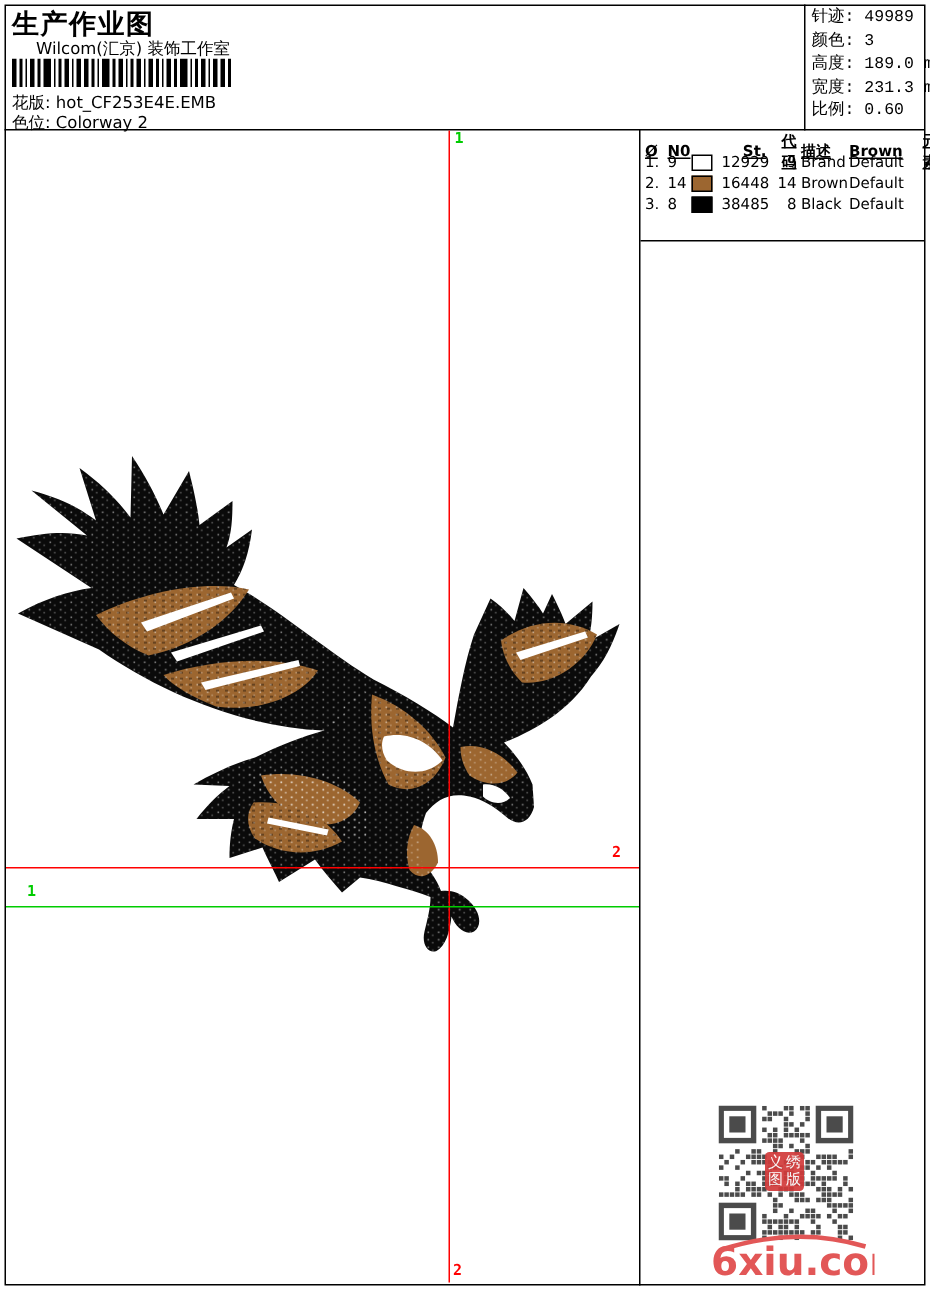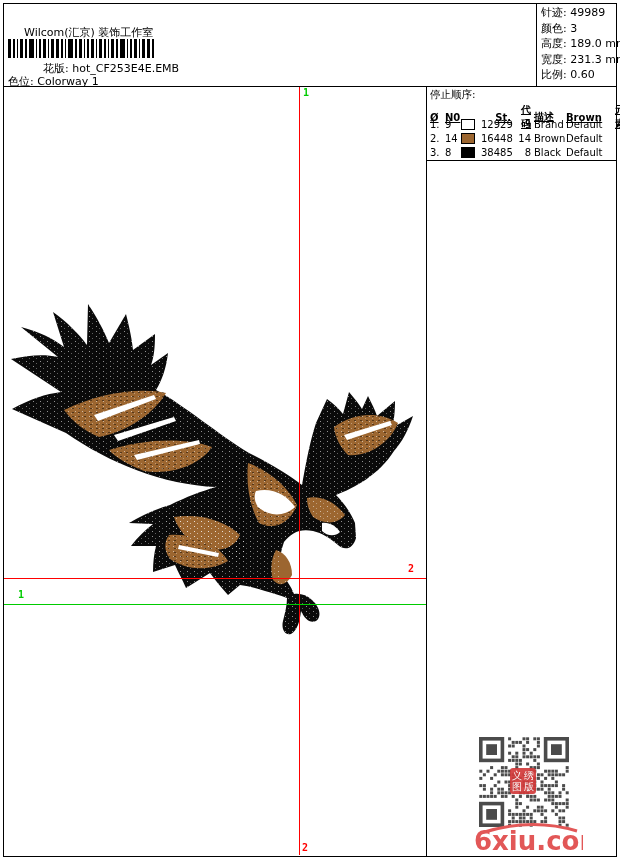--- a/index.html
+++ b/index.html
@@ -5,26 +5,26 @@
   html,body{margin:0;padding:0;background:#888;}
   .page{position:relative;width:620px;height:860px;background:#fff;
         font-family:"DejaVu Sans","Liberation Sans",sans-serif;color:#000;overflow:hidden;}
   .frame{position:absolute;left:3px;top:3px;width:612px;height:852px;border:1px solid #000;}
   .abs{position:absolute;}
   
   .title{left:8px;top:4px;font-size:18px;font-weight:bold;letter-spacing:1px;}
   .subtitle{left:24px;top:25px;font-size:11px;}
   .barcode{left:8px;top:39px;width:178px;height:19px;display:flex;overflow:hidden;}
   .bar{background:#000;height:100%;flex:0 0 auto;margin-right:2px;}
-  .meta1{left:8px;top:61px;font-size:11px;margin-left:35px;}
+  .meta1{left:8px;top:61px;font-size:11px;}
   .meta2{left:8px;top:74px;font-size:11px;}
   .hdr-bottom{left:3px;top:86px;width:613px;height:0;border-top:1px solid #000;}
   .stats-box{left:536px;top:3px;width:0;height:84px;border-left:1px solid #000;}
   .stats{left:541px;top:5px;width:76px;font-size:11px;line-height:15.6px;}
-  .stat-line{white-space:nowrap;}
+  .stat-line{white-space:nowrap;font-family:Liberation Mono, monospace;}
   
   .vdivider{left:426px;top:86px;height:771px;width:0;border-left:1px solid #000;}
   .seq-block{left:427px;top:87px;width:189px;height:73px;border-bottom:1px solid #000;font-size:10px;}
   .seq-title{padding:1px 0 1px 3px;font-size:10.5px;}
   .seq-row{display:grid;grid-template-columns:12px 13px 17px 30px 17px 29px 46px 1fr;
            column-gap:3px;align-items:center;padding-left:3px;height:14px;}
   .seq-head span{font-weight:bold;text-decoration:underline;}
   .c-st,.c-code{text-align:right;}
   .swatch{width:12px;height:9px;border:1px solid #000;}
   
@@ -42,20 +42,21 @@
          display:grid;grid-template-columns:12px 12px;justify-content:center;align-content:center;
          color:#fff;font-size:10px;line-height:11px;text-align:center;opacity:.92;}
   .wm{left:473px;top:818px;}
 </style>
 </head>
 <body>
 
 <div class="page">
   <div class="frame"></div>
 
+  <div class="abs title">生产作业图</div>
   <div class="abs subtitle">Wilcom(汇京) 装饰工作室</div>
   <div class="abs barcode">
       <div class="bar" style="width: 3px;"></div>
       <div class="bar" style="width: 1.5px;"></div>
       <div class="bar" style="width: 1.5px;"></div>
       <div class="bar" style="width: 3px;"></div>
       <div class="bar" style="width: 1.5px;"></div>
       <div class="bar" style="width: 5px;"></div>
       <div class="bar" style="width: 1.5px;"></div>
       <div class="bar" style="width: 1.5px;"></div>
@@ -85,35 +86,34 @@
       <div class="bar" style="width: 3px;"></div>
       <div class="bar" style="width: 3px;"></div>
       <div class="bar" style="width: 1.5px;"></div>
     </div>
   <div class="abs meta1">
     <span>花版:</span>
     <span>hot_CF253E4E.EMB</span>
   </div>
   <div class="abs meta2">
     <span>色位:</span>
-    <span>Colorway 1</span>
+    <span>Colorway 2</span>
   </div>
   <div class="abs hdr-bottom"></div>
   <div class="abs stats-box"></div>
   <div class="abs stats">
     <div class="stat-line"><span>针迹:</span> <span>49989</span></div>
     <div class="stat-line"><span>颜色:</span> <span>3</span></div>
     <div class="stat-line"><span>高度:</span> <span>189.0 mm</span></div>
     <div class="stat-line"><span>宽度:</span> <span>231.3 mm</span></div>
     <div class="stat-line"><span>比例:</span> <span>0.60</span></div>
   </div>
 
   <div class="abs vdivider"></div>
   <div class="abs seq-block">
-    <div class="seq-title">停止顺序:</div>
     <div class="seq-row seq-head">
       <span>Ø</span>
       <span>N0</span>
       <span></span>
       <span class="c-st">St.</span>
       <span class="c-code">代码</span>
       <span>描述</span>
       <span>Brown</span>
       <span>元素</span>
     </div>

